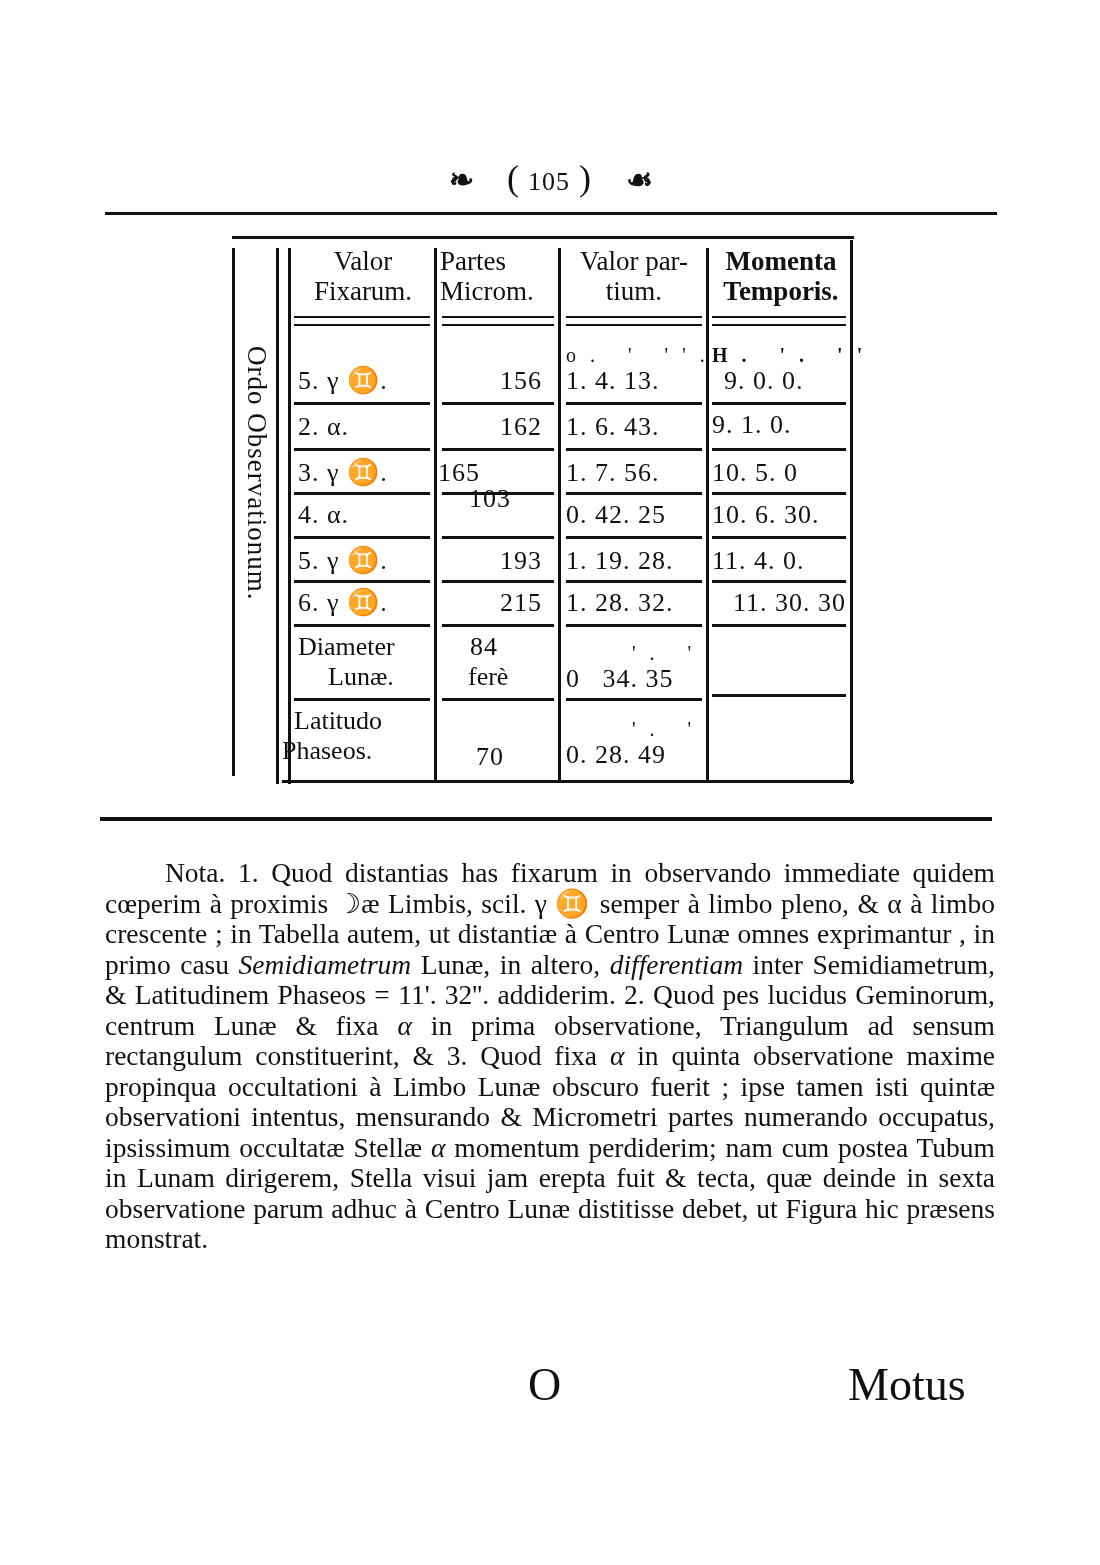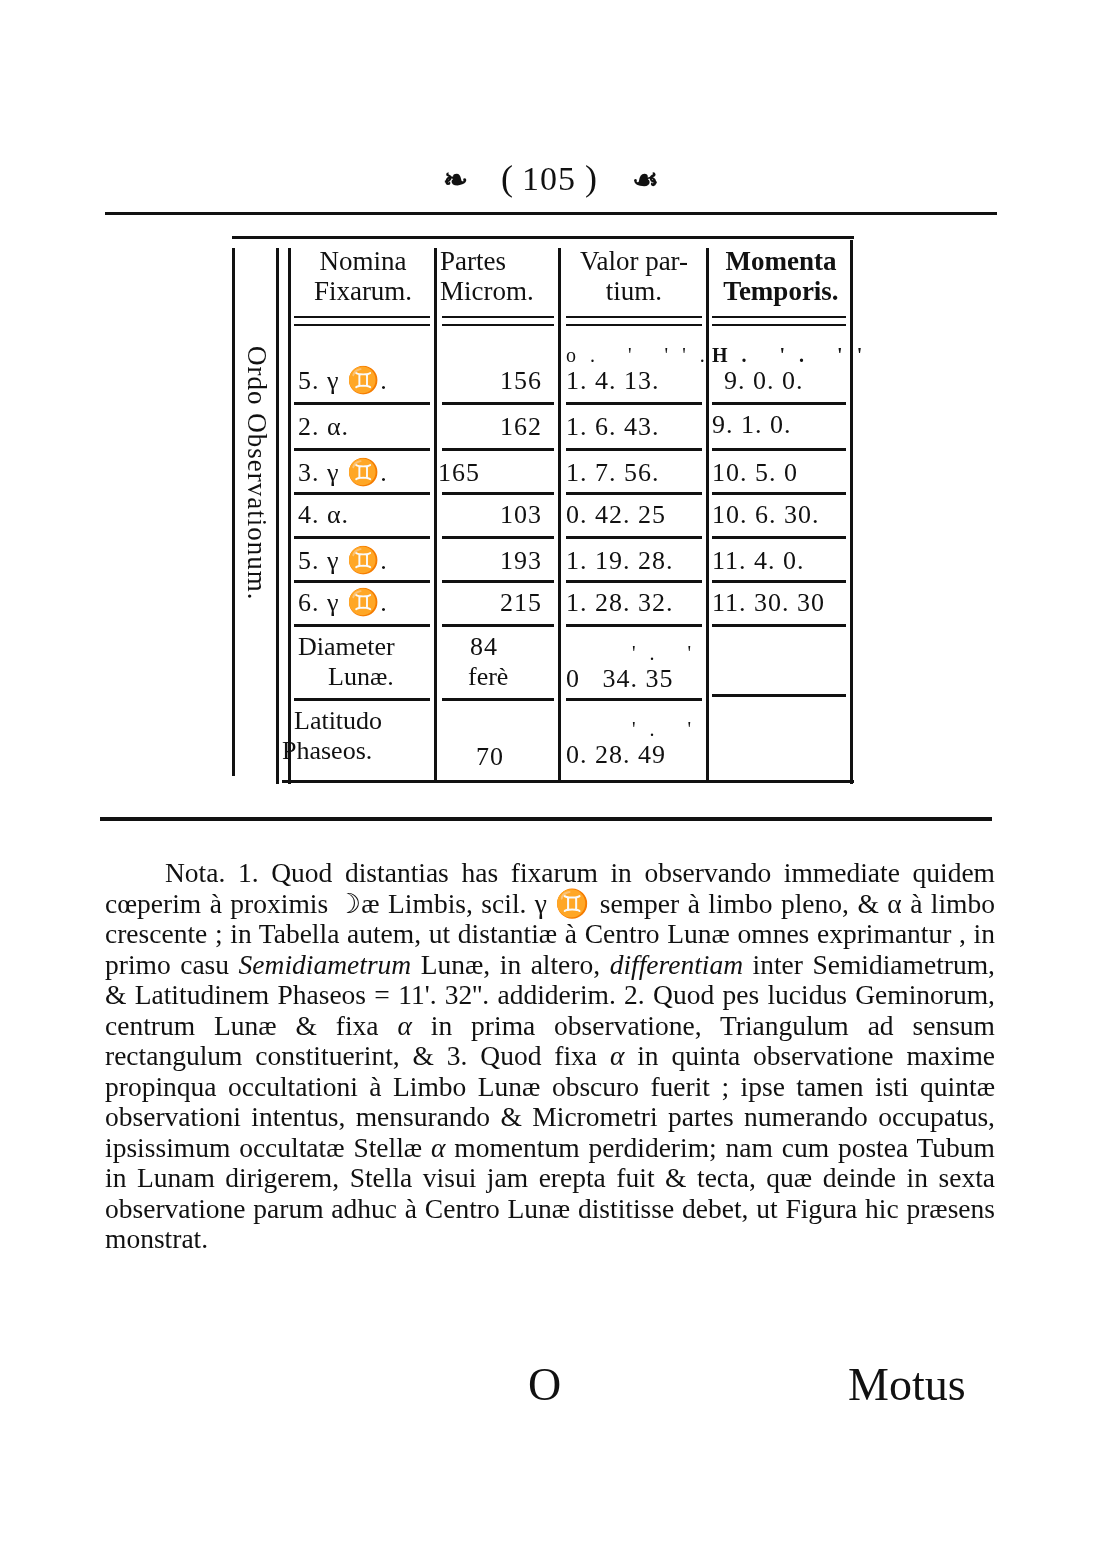--- a/index.html
+++ b/index.html
@@ -6,21 +6,21 @@
   body {
     width: 1100px; height: 1565px; position: relative; overflow: hidden;
     font-family: "Liberation Serif", "DejaVu Serif", serif; color: #111;
   }
   .header {
     position: absolute; top: 158px; left: 0; width: 1100px; text-align: center;
     font-size: 36px; line-height: 40px;
   }
   .header .orn { font-family: "DejaVu Serif", serif; font-weight: bold; font-size: 30px; letter-spacing: -2px; }
   .header .pn { margin: 0 26px; }
-  .header .pnum { font-size: 34px; letter-spacing: 1px; }
+  .header .pnum { font-size: 26px; letter-spacing: 1px; }
   .rule-top {
     position: absolute; top: 212px; left: 105px; width: 892px; height: 3px; background: #111;
   }
   
   .tbl {
     position: absolute; top: 236px; left: 232px; width: 626px; height: 544px;
   }
   .tbl .top-line { position: absolute; top: 0; left: 0; width: 622px; height: 3px; background: #111; }
   .tbl .bot-line { position: absolute; top: 544px; left: 50px; width: 572px; height: 3px; background: #111; }
   .vline { position: absolute; width: 3px; background: #111; }
@@ -72,21 +72,21 @@
   <div class="vline" style="left:202px;top:12px;height:532px"></div>
   <div class="vline" style="left:326px;top:12px;height:532px"></div>
   <div class="vline" style="left:474px;top:12px;height:532px"></div>
   <div class="vline" style="left:618px;top:4px;height:544px"></div>
 
   <div class="side-label">
     <span>Ordo Observationum.</span>
   </div>
 
   <div class="cell hdr" style="left:62px;top:10px;width:138px">
-    <div>Nomina</div>
+    <div>Valor</div>
     <div>Fixarum.</div>
   </div>
   <div class="cell hdr" style="left:332px;top:10px;width:140px">
     <div>Valor par-</div>
     <div>tium.</div>
   </div>
   <div class="cell hdr" style="left:208px;top:10px;width:118px;text-align:left">
     <div>Partes</div>
     <div>Microm.</div>
   </div>
@@ -135,21 +135,21 @@
     <div class="cell num" style="left:334px;top:222px">1. 7. 56.</div>
     <div class="cell num" style="left:480px;top:222px">10. 5. 0</div>
   </div>
   <div class="hline" style="left:62px;top:256px;width:136px"></div>
   <div class="hline" style="left:210px;top:256px;width:112px"></div>
   <div class="hline" style="left:334px;top:256px;width:136px"></div>
   <div class="hline" style="left:480px;top:256px;width:134px"></div>
 
   <div>
     <div class="cell num" style="left:66px;top:264px">4. α.</div>
-    <div class="cell num" style="left:206px;top:264px;width:104px;text-align:right">103</div>
+    <div class="cell num" style="left:206px;top:248px;width:104px;text-align:center">103</div>
     <div class="cell num" style="left:334px;top:264px">0. 42. 25</div>
     <div class="cell num" style="left:480px;top:264px">10. 6. 30.</div>
   </div>
   <div class="hline" style="left:62px;top:300px;width:136px"></div>
   <div class="hline" style="left:210px;top:300px;width:112px"></div>
   <div class="hline" style="left:334px;top:300px;width:136px"></div>
   <div class="hline" style="left:480px;top:300px;width:134px"></div>
 
   <div>
     <div class="cell num" style="left:66px;top:310px">5. γ ♊.</div>
@@ -159,21 +159,21 @@
   </div>
   <div class="hline" style="left:62px;top:344px;width:136px"></div>
   <div class="hline" style="left:210px;top:344px;width:112px"></div>
   <div class="hline" style="left:334px;top:344px;width:136px"></div>
   <div class="hline" style="left:480px;top:344px;width:134px"></div>
 
   <div>
     <div class="cell num" style="left:66px;top:352px">6. γ ♊.</div>
     <div class="cell num" style="left:206px;top:352px;width:104px;text-align:right">215</div>
     <div class="cell num" style="left:334px;top:352px">1. 28. 32.</div>
-    <div class="cell num" style="left:480px;top:352px">11. 30. 30</div>
+    <div class="cell num" style="left:501px;top:352px">11. 30. 30</div>
   </div>
   <div class="hline" style="left:62px;top:388px;width:136px"></div>
   <div class="hline" style="left:210px;top:388px;width:112px"></div>
   <div class="hline" style="left:334px;top:388px;width:136px"></div>
   <div class="hline" style="left:480px;top:388px;width:134px"></div>
 
   <div>
     <div class="cell" style="left:66px;top:396px">Diameter</div>
     <div class="cell" style="left:96px;top:426px">Lunæ.</div>
     <div class="cell num" style="left:238px;top:396px">84</div>

